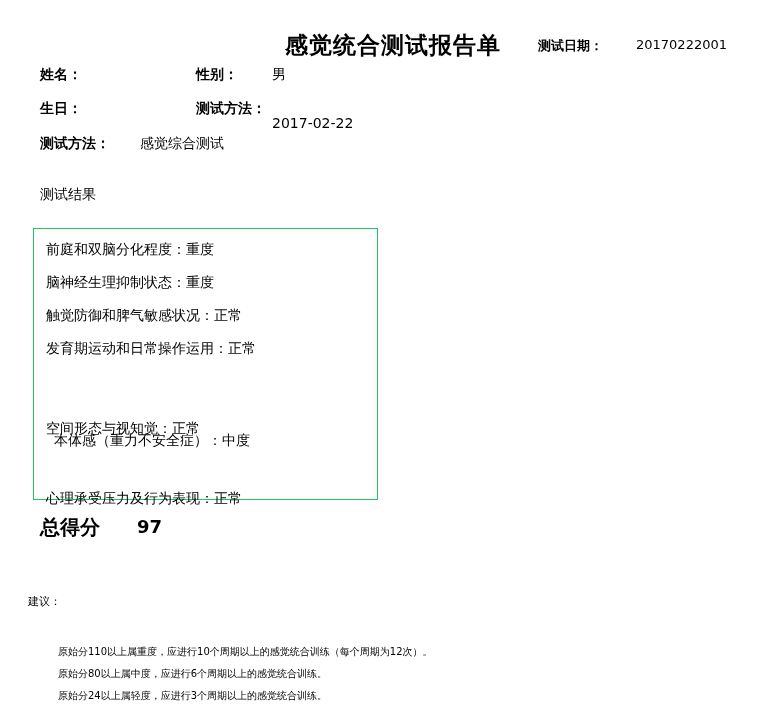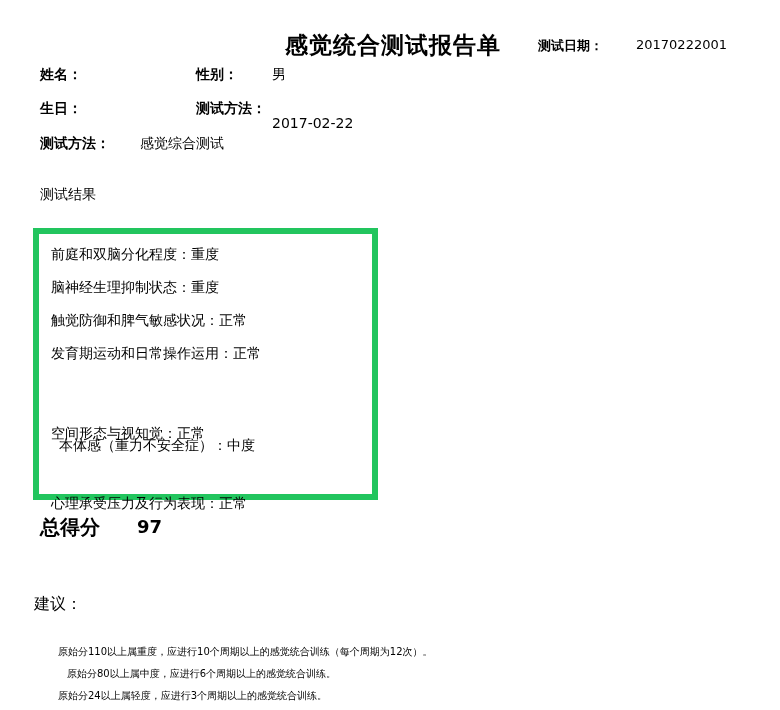--- a/index.html
+++ b/index.html
@@ -85,21 +85,21 @@
     font-size: 14px;
     white-space: nowrap;
   }
   
   .results-box {
     position: absolute;
     left: 33px;
     top: 228px;
     width: 345px;
     height: 272px;
-    border: 6px solid #22c55e;
+    border: 1px solid #22c55e;
     box-sizing: border-box;
   }
   .result-line {
     position: absolute;
     left: 12px;
     font-size: 14px;
     white-space: nowrap;
   }
   
   .total-label {
@@ -114,33 +114,33 @@
     position: absolute;
     left: 137px;
     top: 516px;
     font-size: 18px;
     font-weight: bold;
     white-space: nowrap;
   }
   
   .advice-title {
     position: absolute;
-    left: 34px;
+    left: 28px;
     top: 594px;
-    font-size: 16px;
+    font-size: 11px;
     white-space: nowrap;
   }
   .advice-line {
     position: absolute;
     left: 58px;
     font-size: 10px;
     white-space: nowrap;
   }
   .a1 { top: 645px; }
-  .a2 { top: 667px; margin-left: 9px; }
+  .a2 { top: 667px; }
   .a3 { top: 689px; }
 </style>
 </head>
 <body>
 
 <div class="page">
 
   <div class="header">
     <div class="doc-title">感觉统合测试报告单</div>
     <div class="serial-label">测试日期：</div>

